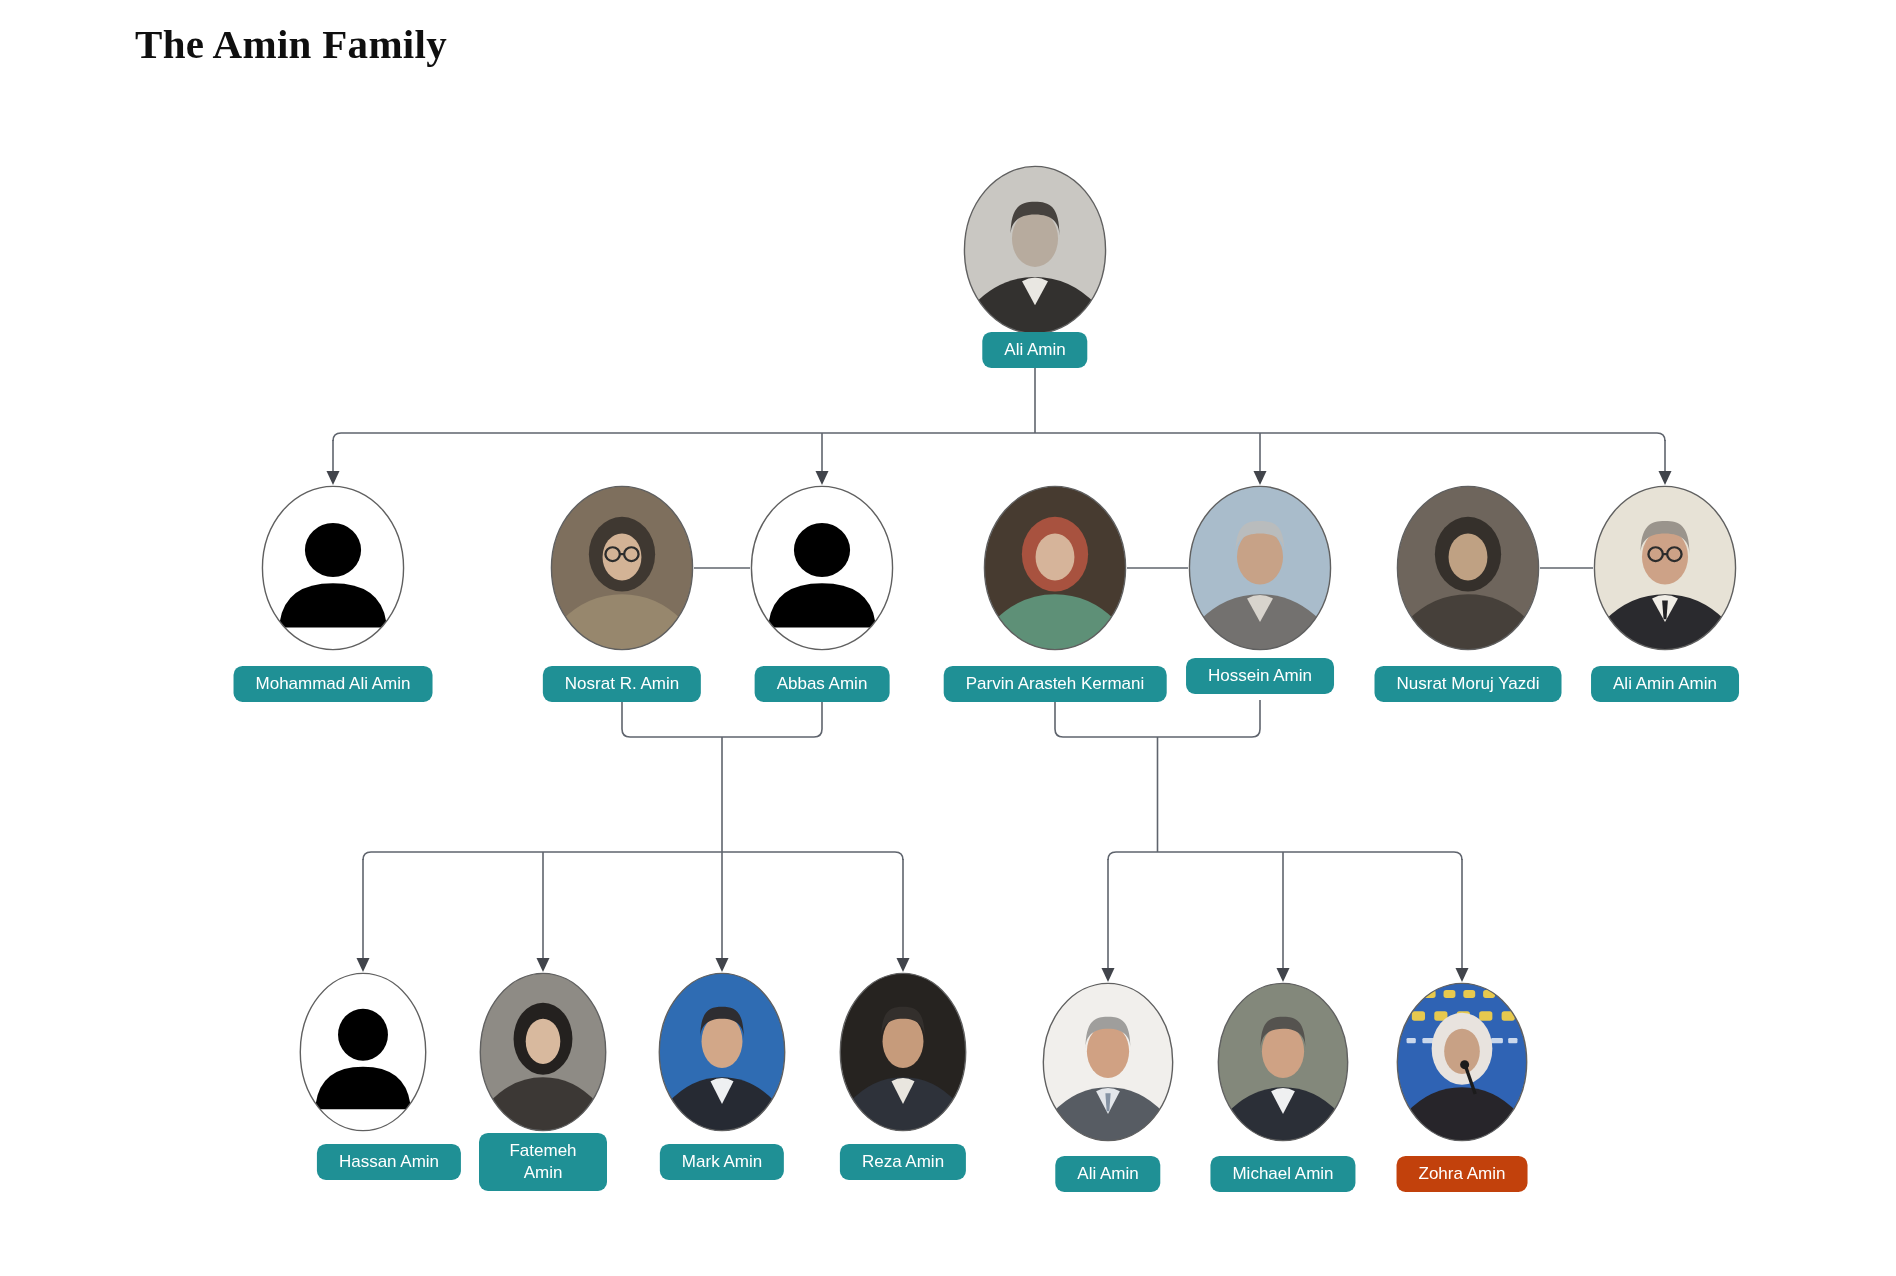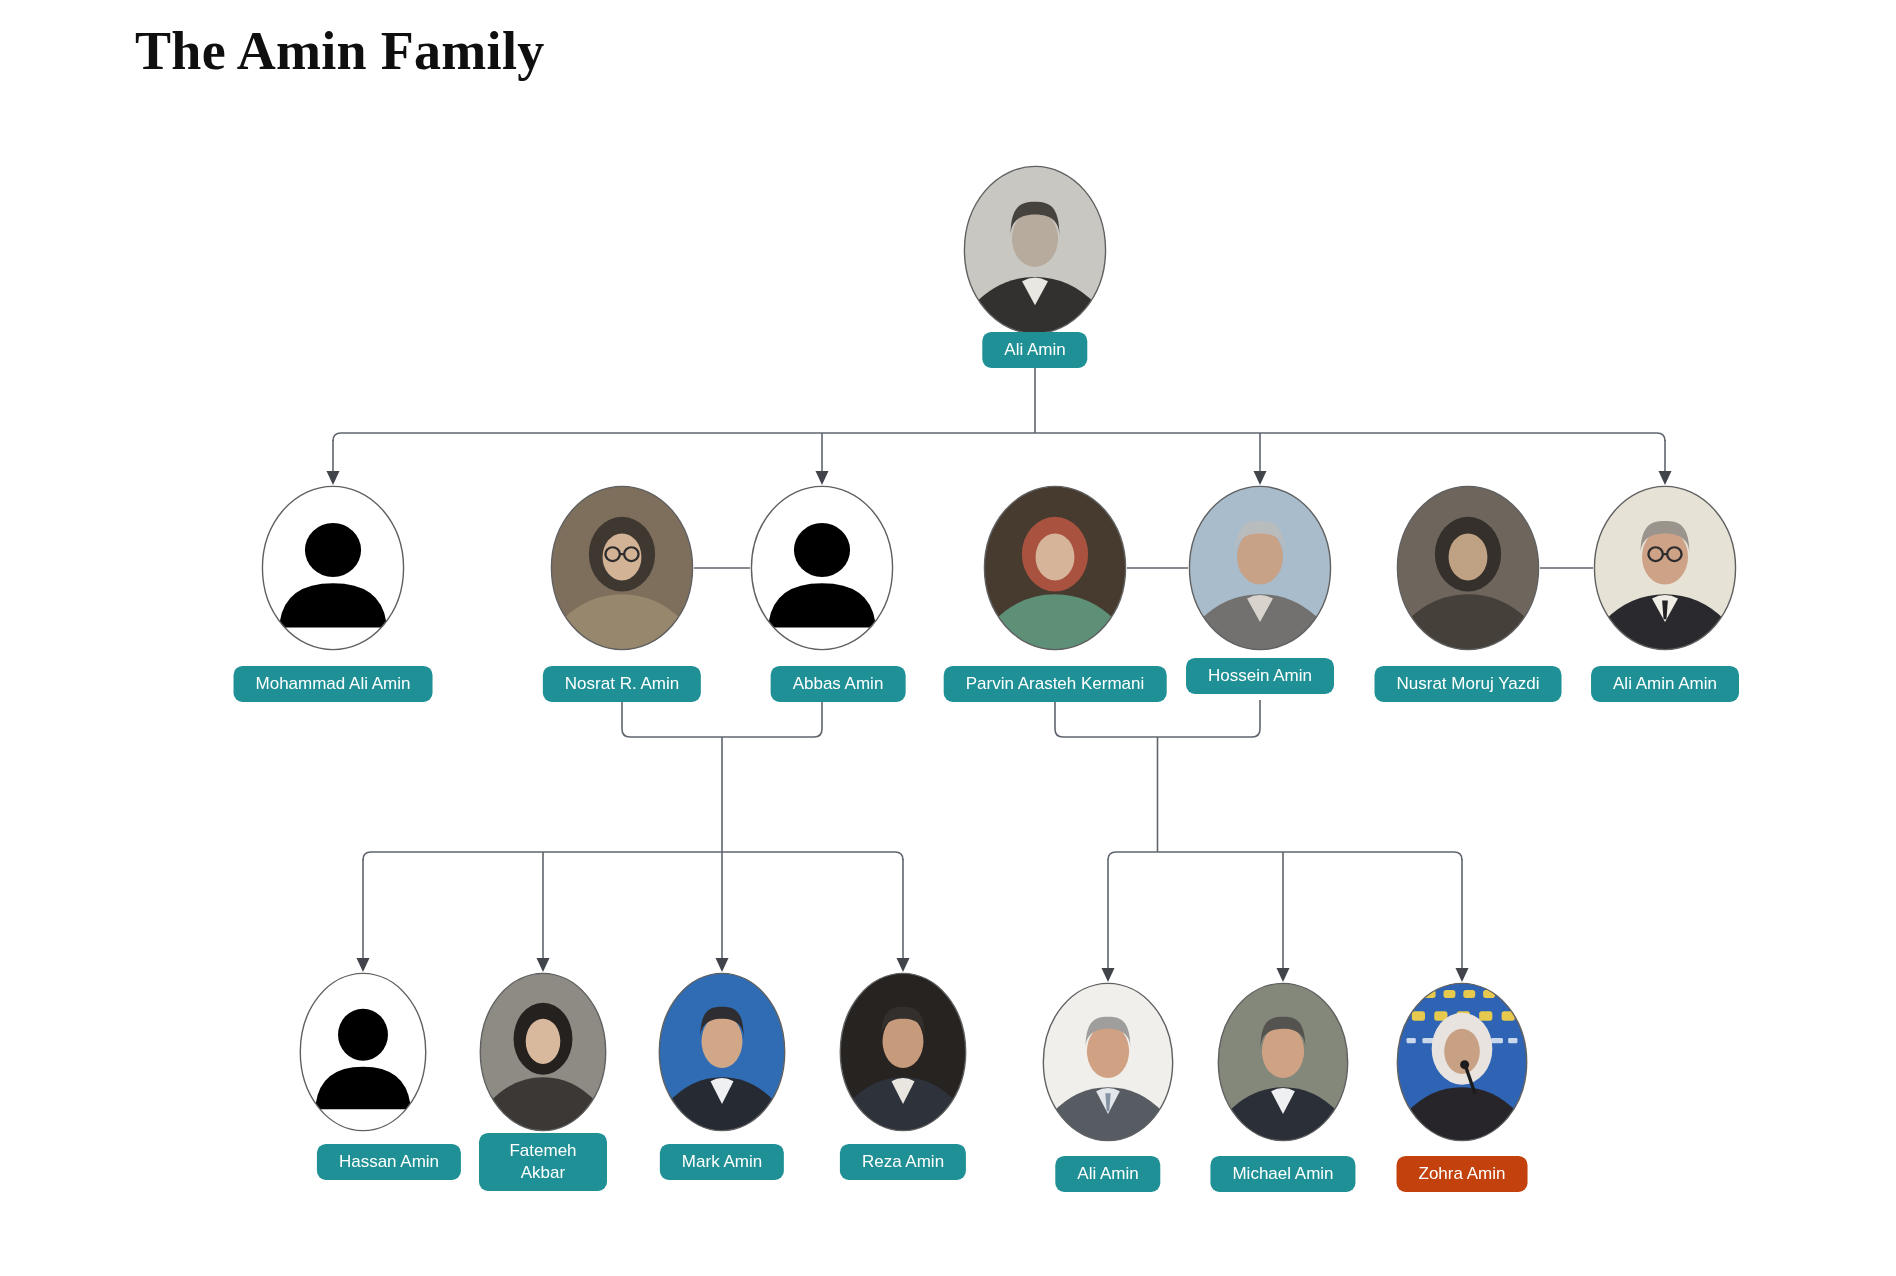--- a/index.html
+++ b/index.html
@@ -2,21 +2,21 @@
 <html><head>
 <meta charset="utf-8">
 <style>
   html,body{margin:0;padding:0;background:#ffffff;}
   .stage{
     position:relative;width:1896px;height:1276px;background:#ffffff;overflow:hidden;
     font-family:"Liberation Sans",sans-serif;
   }
   .title{
     position:absolute;left:135px;top:20px;margin:0;
-    font-family:"Liberation Serif",serif;font-weight:700;font-size:54px;color:#0f0f0f;
+    font-family:"Liberation Serif",serif;font-weight:700;font-size:41px;color:#0f0f0f;
     letter-spacing:0.3px;
   }
   svg.connectors{position:absolute;left:0;top:0;}
   .photo{position:absolute;}
   .plabel{
     position:absolute;transform:translate(-50%,-50%);
     color:#fff;font-size:17px;line-height:1.3;padding:7px 22px;border-radius:9px;
     text-align:center;white-space:nowrap;z-index:5;
   }
   .plabel.wrap{white-space:normal;}
@@ -118,21 +118,21 @@
             <ellipse cx="50" cy="60" rx="49" ry="59"></ellipse>
           </clipPath>
         </defs>
     <g clip-path="url(#clip-abbas)">
           <rect width="100" height="120" fill="#ffffff"></rect>
           <circle cx="50" cy="47" r="19.5" fill="#000000"></circle>
           <path d="M13 103 L13 99 Q17 71 50 71 Q83 71 87 99 L87 103 Z" fill="#000000"></path>
         </g>
     <ellipse cx="50" cy="60" rx="49" ry="59" fill="none" stroke="#606060" stroke-width="1.4" vector-effect="non-scaling-stroke"></ellipse>
   </svg>
-      <div class="plabel" style="left:822px;top:684px;background:#1f9095;color:#ffffff;margin-left:16px;">Abbas Amin</div>
+      <div class="plabel" style="left:822px;top:684px;background:#1f9095;color:#ffffff;">Abbas Amin</div>
       <svg class="photo" width="144" height="166" viewBox="0 0 100 120" preserveAspectRatio="none" style="left:983px;top:485px">
     <defs>
           <clipPath id="clip-parvin">
             <ellipse cx="50" cy="60" rx="49" ry="59"></ellipse>
           </clipPath>
         </defs>
     <g clip-path="url(#clip-parvin)">
           <rect width="100" height="120" fill="#473b30"></rect>
           <ellipse cx="50" cy="50" rx="23" ry="27" fill="#a8523f"></ellipse>
           <ellipse cx="50" cy="52" rx="13.5" ry="17" fill="#d6b49a"></ellipse>
@@ -215,21 +215,21 @@
           </clipPath>
         </defs>
     <g clip-path="url(#clip-fatemeh)">
           <rect width="100" height="120" fill="#8e8b85"></rect>
           <ellipse cx="50" cy="50" rx="23" ry="27" fill="#24211f"></ellipse>
           <ellipse cx="50" cy="52" rx="13.5" ry="17" fill="#d8b99e"></ellipse>
           <path d="M8 120 L8 98 Q26 79 50 79 Q74 79 92 98 L92 120 Z" fill="#3c3835"></path>
         </g>
     <ellipse cx="50" cy="60" rx="49" ry="59" fill="none" stroke="#606060" stroke-width="1.4" vector-effect="non-scaling-stroke"></ellipse>
   </svg>
-      <div class="plabel wrap" style="left:543px;top:1162px;background:#1f9095;color:#ffffff;width:84px;">Fatemeh Akbar</div>
+      <div class="plabel wrap" style="left:543px;top:1162px;background:#1f9095;color:#ffffff;width:84px;">Fatemeh Amin</div>
       <svg class="photo" width="128" height="160" viewBox="0 0 100 120" preserveAspectRatio="none" style="left:658px;top:972px">
     <defs>
           <clipPath id="clip-mark">
             <ellipse cx="50" cy="60" rx="49" ry="59"></ellipse>
           </clipPath>
         </defs>
     <g clip-path="url(#clip-mark)">
           <rect width="100" height="120" fill="#2f6cb3"></rect>
           <ellipse cx="50" cy="52" rx="16" ry="20" fill="#d2a788"></ellipse>
           <path d="M33 50 C33 29 40 26 50 26 C60 26 67 29 67 50 C67 41 62 35 50 35 C38 35 33 41 33 50 Z" fill="#2e2d31"></path>

